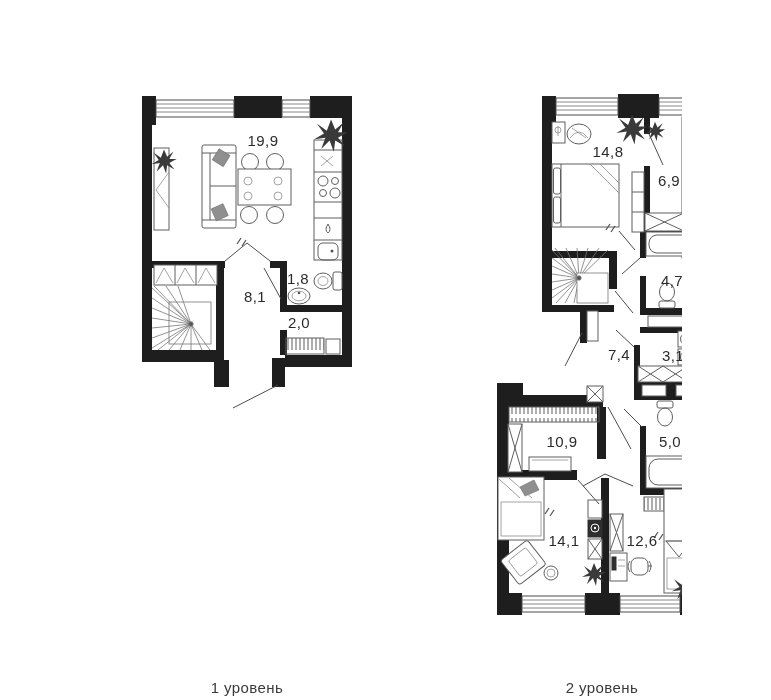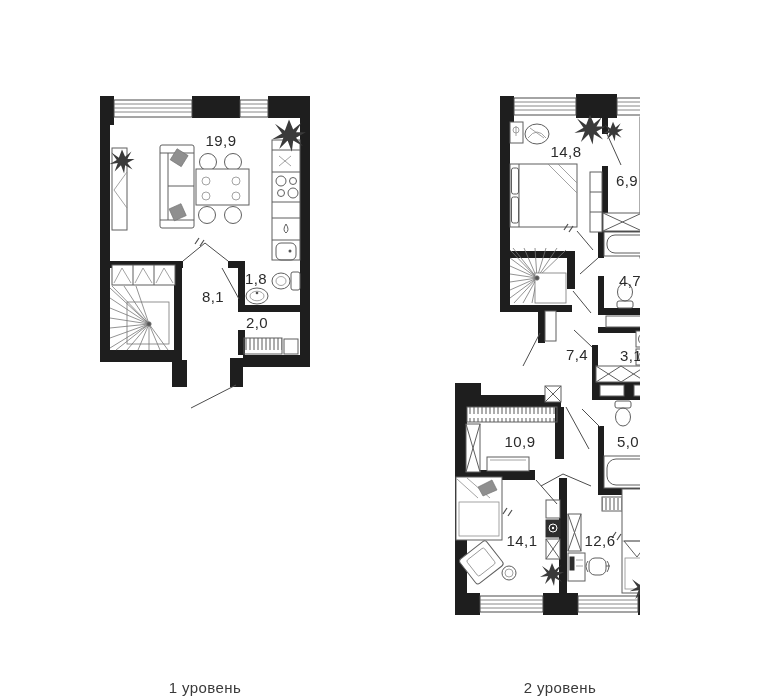--- a/index.html
+++ b/index.html
@@ -1,17 +1,17 @@
 <!DOCTYPE html>
 <html><head>
 <meta charset="utf-8">
 <style>
   html,body{margin:0;padding:0;background:#ffffff;}
   .canvas{position:relative;width:640px;height:700px;background:#ffffff;overflow:hidden;
-          font-family:"Liberation Sans", sans-serif;}
+          font-family:"Liberation Sans", sans-serif;margin-left:42px;}
   svg{position:absolute;left:0;top:0;}
   text{font-family:"Liberation Sans", sans-serif;}
   .area-label{font-size:15px;fill:#2b2b2b;letter-spacing:.4px;}
   .caption{font-size:15px;fill:#3a3a3a;letter-spacing:.4px;}
   .wall{fill:#1e1e1e;stroke:none;}
   .furn{fill:none;stroke:#5f5f5f;stroke-width:1;}
   .furnw{fill:#ffffff;stroke:#5f5f5f;stroke-width:1;}
   .lite{fill:none;stroke:#8d8d8d;stroke-width:.8;}
   .door{fill:none;stroke:#4d4d4d;stroke-width:1;}
   .win{fill:#ffffff;stroke:#4a4a4a;stroke-width:1;}

